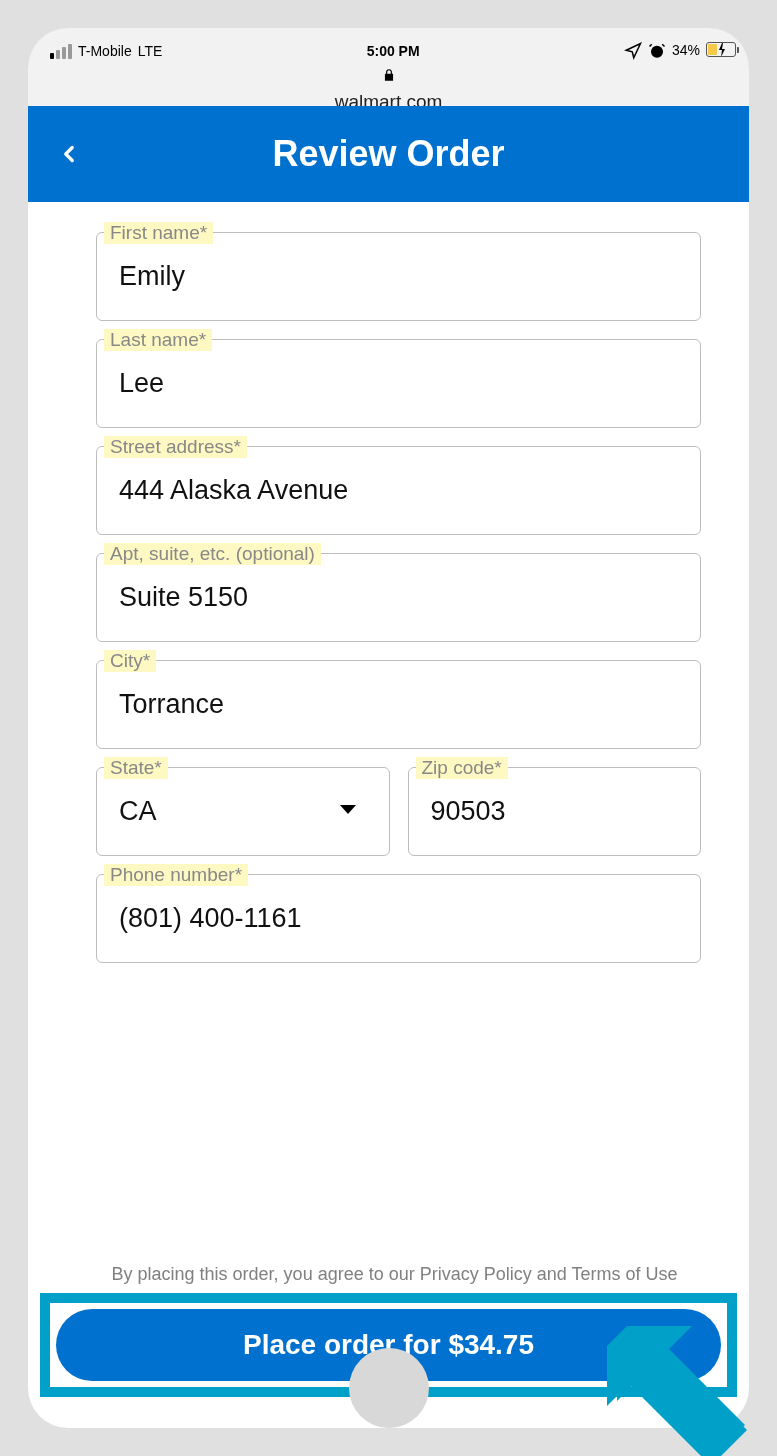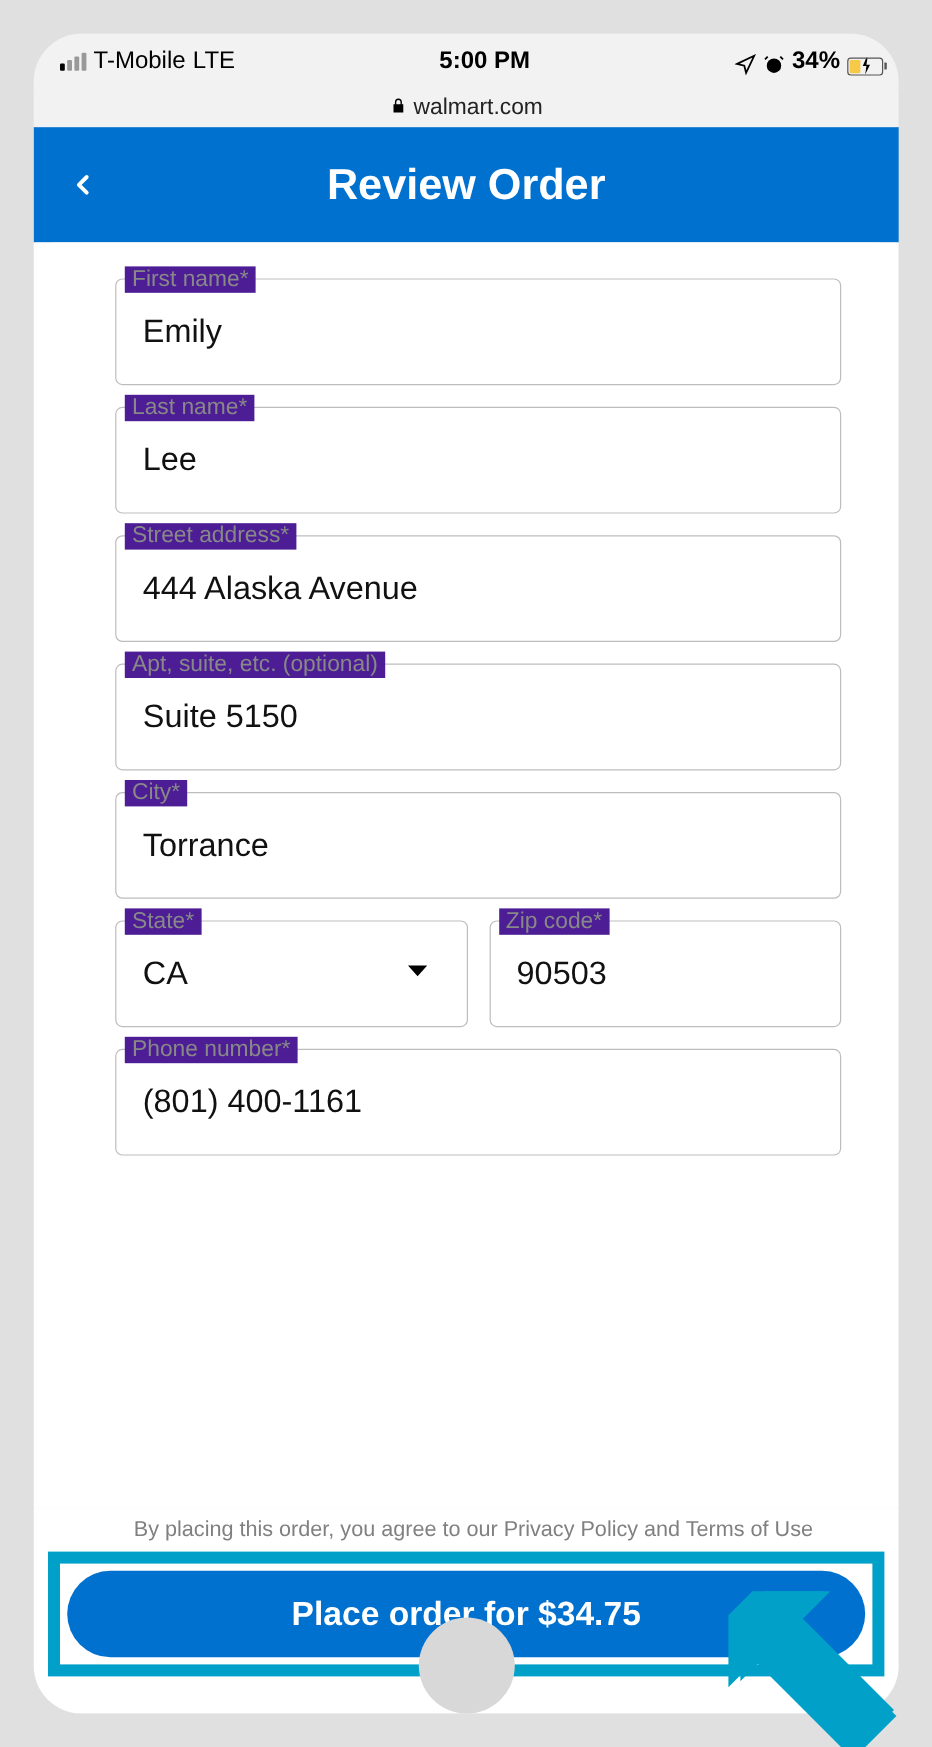--- a/index.html
+++ b/index.html
@@ -21,49 +21,50 @@
     border-radius: 40px;
     overflow: hidden;
     box-shadow: inset 0 0 0 2px #d0d0d0;
   }
   .status-bar {
     height: 46px;
     display: flex;
     align-items: center;
     justify-content: space-between;
     padding: 0 22px;
-    font-size: 20px;
+    font-size: 14px;
     font-weight: 500;
     background: #f2f2f2;
   }
   .status-left { display: flex; align-items: center; gap: 6px; }
   .signal-bars { display: inline-flex; align-items: flex-end; gap: 2px; }
   .signal-bars span { width: 4px; background: #999; border-radius: 1px; }
   .signal-bars span:nth-child(1){height:6px;background:#000;}
   .signal-bars span:nth-child(2){height:9px;}
   .signal-bars span:nth-child(3){height:12px;}
   .signal-bars span:nth-child(4){height:15px;}
   .status-center { font-weight: 600; }
-  .status-right { display: flex; align-items: flex-end; gap: 6px; font-weight: bold; }
+  .status-right { display: flex; align-items: flex-start; gap: 6px; }
   .battery { display: inline-flex; align-items: center; }
   .battery-body {
     width: 30px; height: 15px; border: 1.5px solid #555; border-radius: 3px;
     position: relative; display: flex; align-items: center; padding: 1px;
   }
   .battery-fill { width: 34%; height: 100%; background: #f7c948; border-radius: 1px; }
   .battery-tip { width: 2px; height: 6px; background: #555; margin-left: 1px; border-radius: 0 1px 1px 0; }
   .url-bar {
     height: 32px;
     display: flex;
     align-items: center;
     justify-content: center;
     gap: 6px;
     font-size: 19px;
     color: #222;
     background: #f2f2f2;
+    flex-direction: column;
   }
   .lock-icon { font-size: 15px; }
   .app-header {
     background: #0071ce;
     height: 96px;
     display: flex;
     align-items: center;
     position: relative;
   }
   .back-btn {
@@ -101,21 +102,21 @@
   .form-row.two-col > .field { flex: 1; }
   .field {
     position: relative;
   }
   .floating-label {
     position: absolute;
     top: -10px;
     left: 18px;
     font-size: 19px;
     color: #888;
-    background: #4c1d95;
+    background: #fef9c3;
     padding: 0 6px;
   }
   .text-input {
     width: 100%;
     border: 1px solid #bdbdbd;
     border-radius: 6px;
     padding: 28px 22px;
     font-size: 27px;
     color: #111;
     background: #fff;

